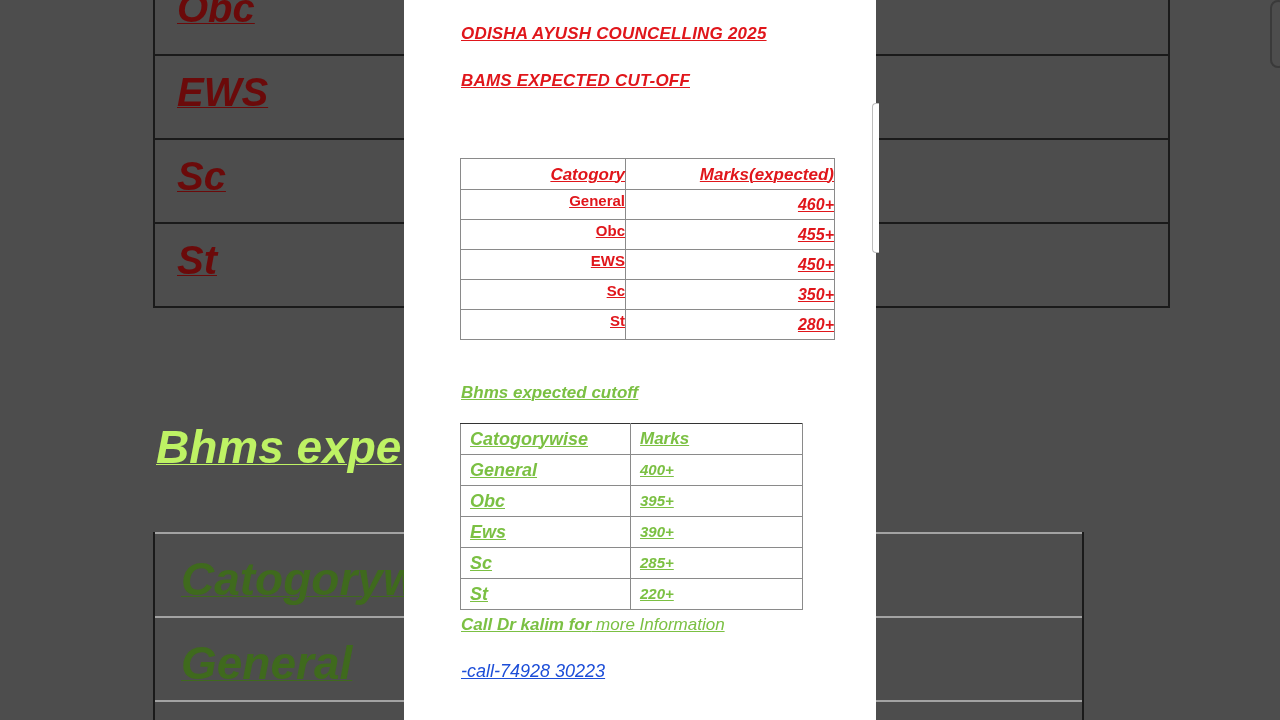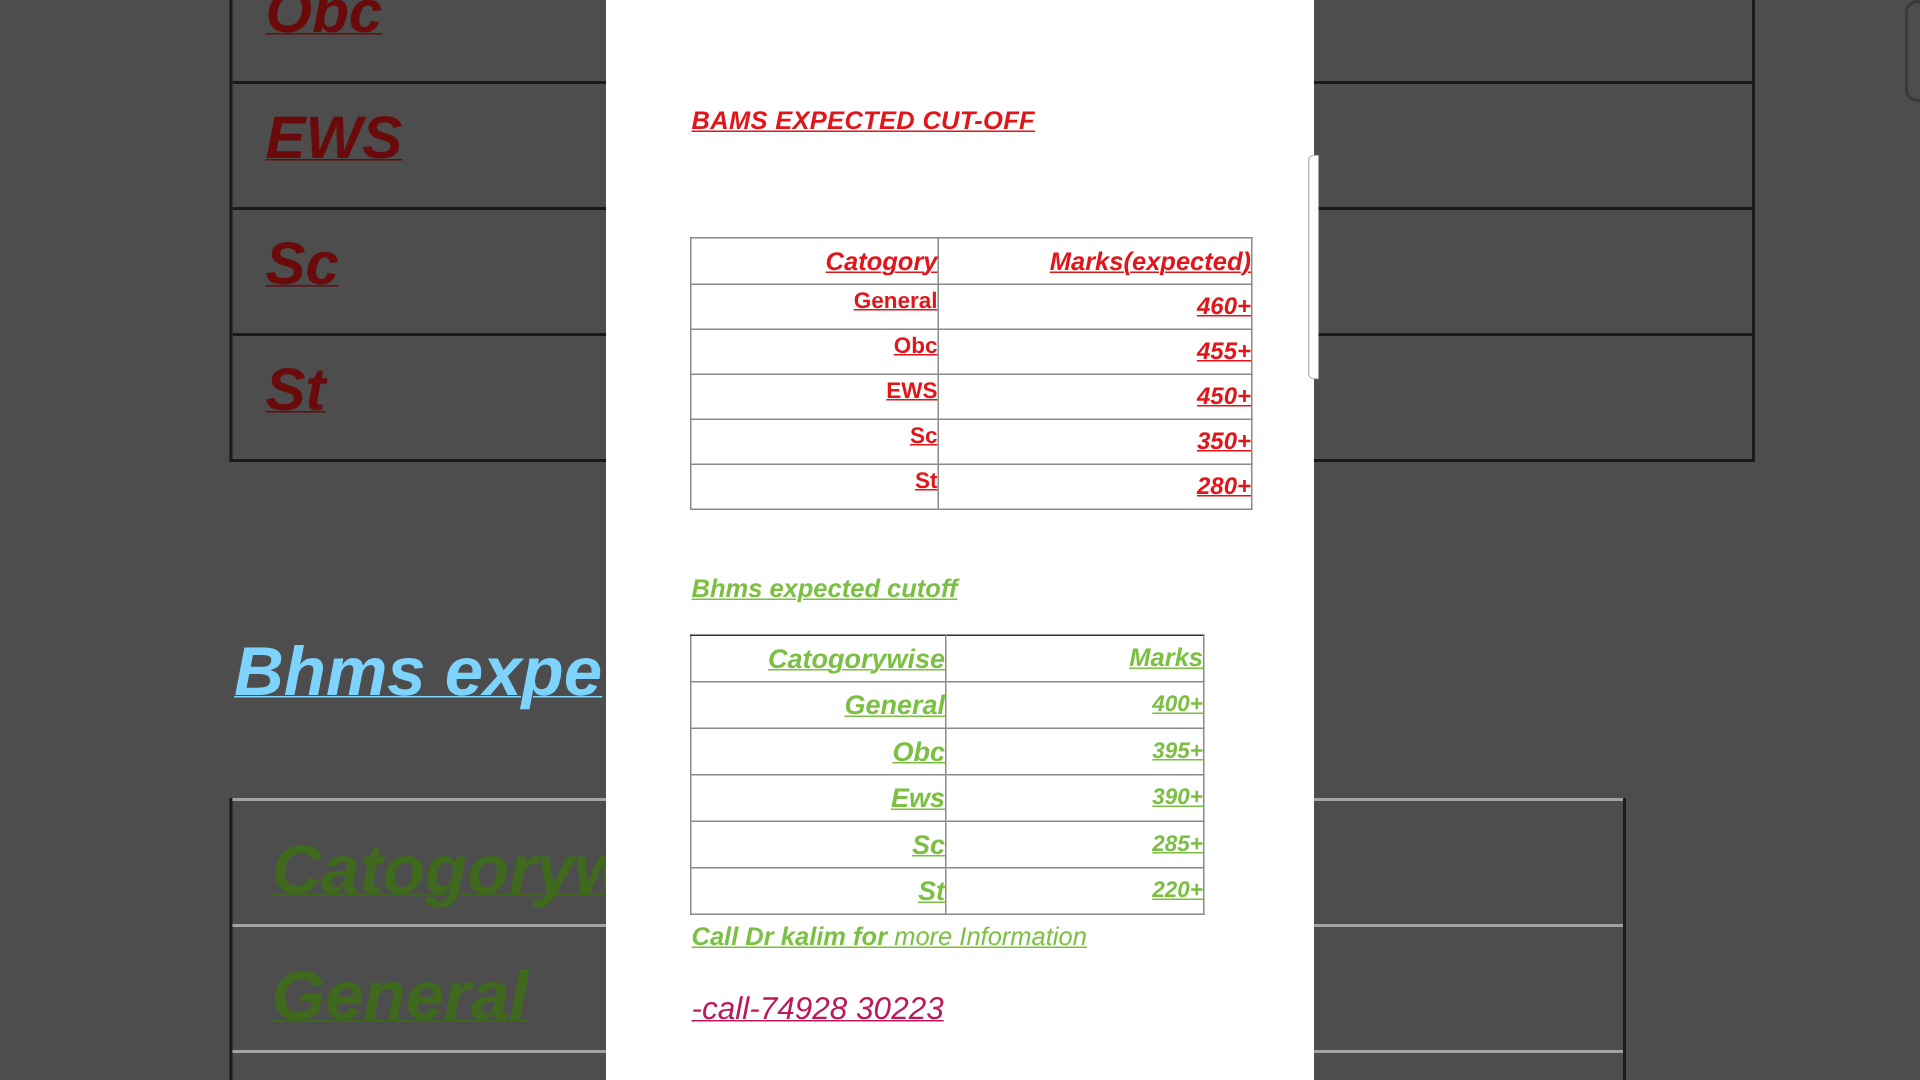--- a/index.html
+++ b/index.html
@@ -3,21 +3,21 @@
 <meta charset="utf-8">
 <style>
   html, body { margin:0; padding:0; }
   body { width:1280px; height:720px; overflow:hidden; background:#4d4d4d; position:relative; font-family:"Liberation Sans", sans-serif; }
 
   
   .bg-layer { position:absolute; inset:0; background:#4d4d4d; overflow:hidden; }
   .bg-table1 { position:absolute; left:153px; top:-30px; width:1013px; border-left:2px solid #1a1a1a; border-right:2px solid #1a1a1a; border-bottom:2px solid #1a1a1a; }
   .bg-table1 .bg-row { height:82px; border-top:2px solid #1a1a1a; position:relative; }
   .bg-table1 .bg-row span { position:absolute; left:22px; top:14px; font-size:40px; font-weight:bold; font-style:italic; color:#6b0a0a; text-decoration:underline; text-decoration-thickness:1px; }
-  .bg-bhms-title { position:absolute; left:156px; top:420px; font-size:46px; font-weight:bold; font-style:italic; color:#7dd3fc; text-decoration:underline; text-decoration-thickness:1px; white-space:nowrap; }
+  .bg-bhms-title { position:absolute; left:156px; top:420px; font-size:46px; font-weight:bold; font-style:italic; color:#bef264; text-decoration:underline; text-decoration-thickness:1px; white-space:nowrap; }
   .bg-table2 { position:absolute; left:153px; top:532px; width:927px; border-left:2px solid #1a1a1a; border-right:2px solid #1a1a1a; }
   .bg-table2 .bg-row { height:82px; border-top:2px solid #a3a3a3; position:relative; }
   .bg-table2 .bg-row span { position:absolute; left:26px; top:18px; font-size:46px; font-weight:bold; font-style:italic; color:#3f6a1d; text-decoration:underline; text-decoration-thickness:1px; white-space:nowrap; }
   .bg-scroll-hint { position:absolute; left:1270px; top:0; width:12px; height:64px; border:2px solid #3a3a3a; border-radius:8px; }
   .bg-side-hint { position:absolute; left:872px; top:103px; width:6px; height:148px; border:1px solid #bdbdbd; border-right:none; border-radius:4px 0 0 4px; background:#fff; }
 
   
   .doc { position:absolute; left:404px; top:0; width:472px; height:720px; background:#ffffff; }
   .title { position:absolute; left:57px; font-size:17px; font-weight:bold; font-style:italic; color:#e0161b; text-decoration:underline; text-decoration-thickness:1px; white-space:nowrap; letter-spacing:0.2px; }
   .t1 { top:24px; }
@@ -31,30 +31,30 @@
   .bams tr.hdr td span { display:inline-block; margin-top:6px; font-size:17px; }
   .bams tr.r td { height:29px; }
   .bams tr.r td.c1 span { display:inline-block; margin-top:2px; font-size:15px; font-style:normal; }
   .bams tr.r td.c2 span { display:inline-block; margin-top:6px; font-size:16px; }
   .bams span { color:#e0161b; font-weight:bold; font-style:italic; text-decoration:underline; text-decoration-thickness:1px; }
   .bams tr.r td.c1 span { font-style:normal; }
   .bams tr.r:nth-child(2) td { border-top:1px solid #222; }
 
   .bhms-title { position:absolute; left:57px; top:383px; font-size:17px; font-weight:bold; font-style:italic; color:#7bc043; text-decoration:underline; text-decoration-thickness:1px; white-space:nowrap; }
   .bhms { left:56px; top:423px; width:343px; }
-  .bhms td { border:1px solid #8a8a8a; height:30px; padding:0 0 0 9px; vertical-align:middle;text-align:right; }
+  .bhms td { border:1px solid #8a8a8a; height:30px; padding:0 0 0 9px; vertical-align:middle; }
   .bhms tr td { border-top:1px solid #333; }
   .bhms td.c1 { width:160px; }
   .bhms td.c1 span { font-size:18px; font-weight:bold; font-style:italic; color:#7bc043; text-decoration:underline; text-decoration-thickness:1px; }
   .bhms td.c2 span { font-size:15px; font-weight:bold; font-style:italic; color:#7bc043; text-decoration:underline; text-decoration-thickness:1px; }
   .bhms tr.hdr td.c2 span { font-size:17px; }
 
   .footer1 { position:absolute; left:57px; top:615px; font-size:17px; font-style:italic; color:#7bc043; text-decoration:underline; text-decoration-thickness:1px; white-space:nowrap; }
   .footer1 b { font-weight:bold;text-align:right; }
-  .footer2 { position:absolute; left:57px; top:661px; font-size:21px; font-style:italic; color:#be185d; text-decoration:underline; text-decoration-thickness:1px; white-space:nowrap; }
+  .footer2 { position:absolute; left:57px; top:661px; font-size:18px; font-style:italic; color:#1d4ed8; text-decoration:underline; text-decoration-thickness:1px; white-space:nowrap; }
 </style>
 </head>
 <body>
 
 <div class="bg-layer">
   <div class="bg-table1">
     <div class="bg-row">
         <span>Obc</span>
       </div>
     <div class="bg-row">
@@ -74,20 +74,21 @@
       </div>
     <div class="bg-row">
         <span>General</span>
       </div>
     <div class="bg-row"></div>
   </div>
   <div class="bg-scroll-hint"></div>
 </div>
 
 <div class="doc">
+  <div class="title t1">ODISHA  AYUSH  COUNCELLING  2025</div>
   <div class="title t2">BAMS  EXPECTED  CUT-OFF</div>
 
   <table class="bams">
     <tbody>
         <tr class="hdr">
       <td class="c1"><span>Catogory</span></td>
       <td class="c2"><span>Marks(expected)</span></td>
     </tr>
     <tr class="r">
       <td class="c1"><span>General</span></td>

